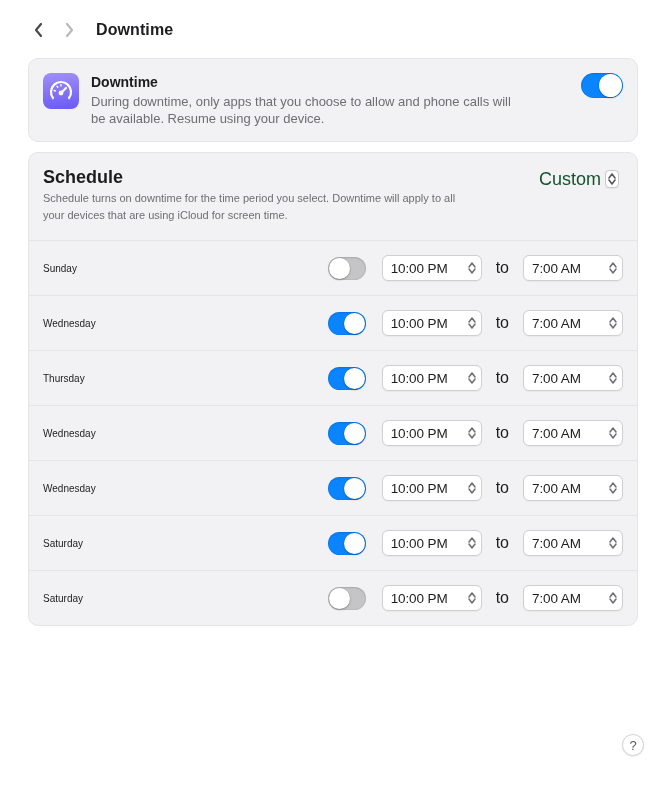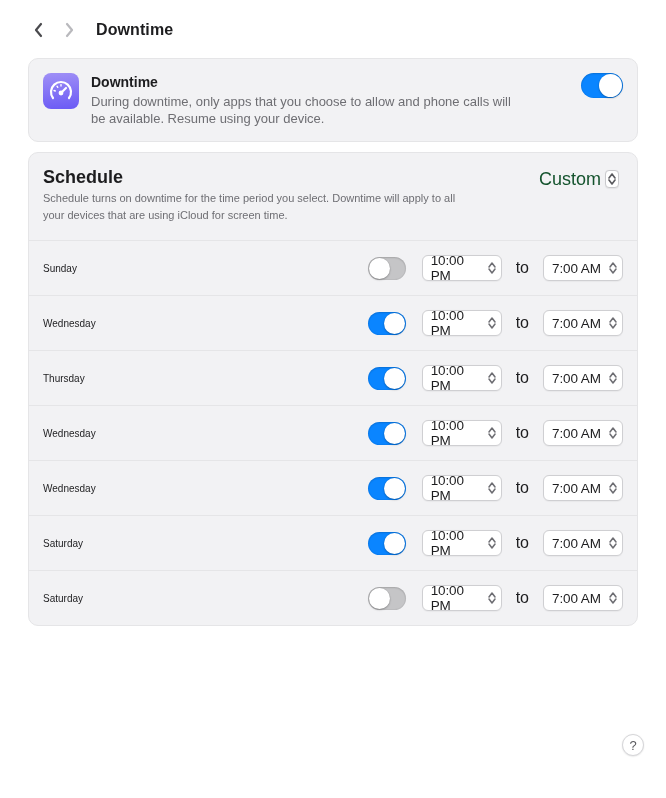--- a/index.html
+++ b/index.html
@@ -167,21 +167,21 @@
   .row-switch.off .k { left: 1px; }
   .time-box {
     display: flex; align-items: center;
     height: 26px;
     background: #fff;
     border: 1px solid #cfcfd2;
     border-radius: 6px;
     padding: 0 3px 0 8px;
     font-size: 13.5px;
     gap: 4px;
-    width: 80px;
+    width: 100px;
     justify-content: space-between;
     box-shadow: 0 0.5px 1px rgba(0,0,0,0.04);
   }
   .time-box .val { letter-spacing: -0.1px; }
   .ministep {
     width: 12px; height: 18px;
     display: flex; flex-direction: column; align-items: center; justify-content: center;
   }
   .ministep svg { display:block; }
   .to {

